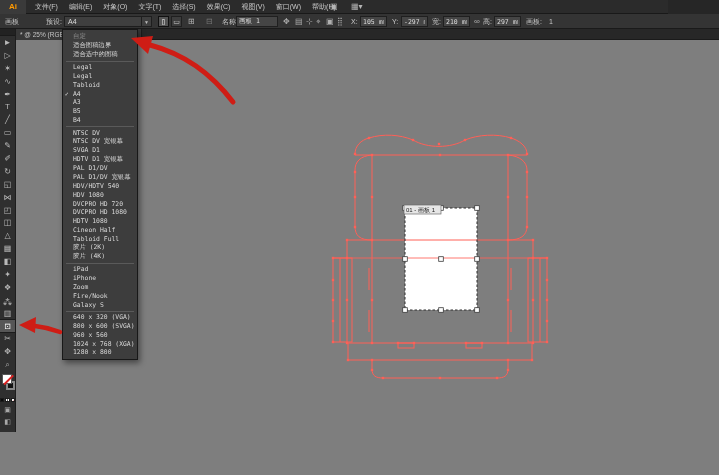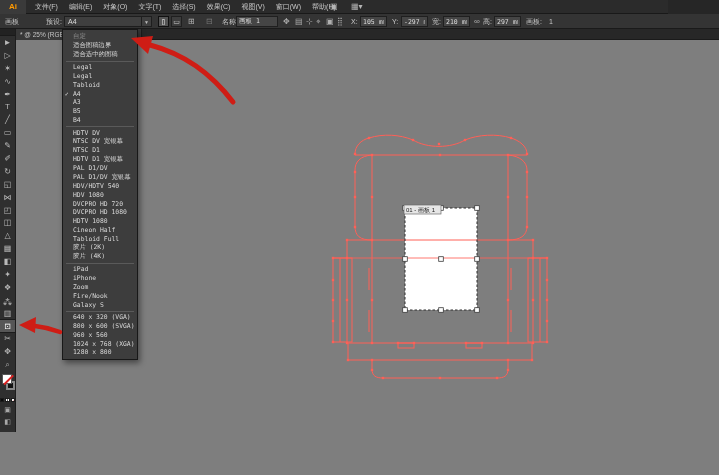--- a/index.html
+++ b/index.html
@@ -307,27 +307,27 @@
         <span>A3</span>
       </div>
       <div class="pm-item">
         <span>B5</span>
       </div>
       <div class="pm-item">
         <span>B4</span>
       </div>
       <div class="pm-sep"></div>
       <div class="pm-item">
-        <span>HDTV DV</span>
+        <span>NTSC DV</span>
       </div>
       <div class="pm-item">
         <span>NTSC DV 宽银幕</span>
       </div>
       <div class="pm-item">
-        <span>NTSC D1</span>
+        <span>SVGA D1</span>
       </div>
       <div class="pm-item">
         <span>HDTV D1 宽银幕</span>
       </div>
       <div class="pm-item">
         <span>PAL D1/DV</span>
       </div>
       <div class="pm-item">
         <span>PAL D1/DV 宽银幕</span>
       </div>

